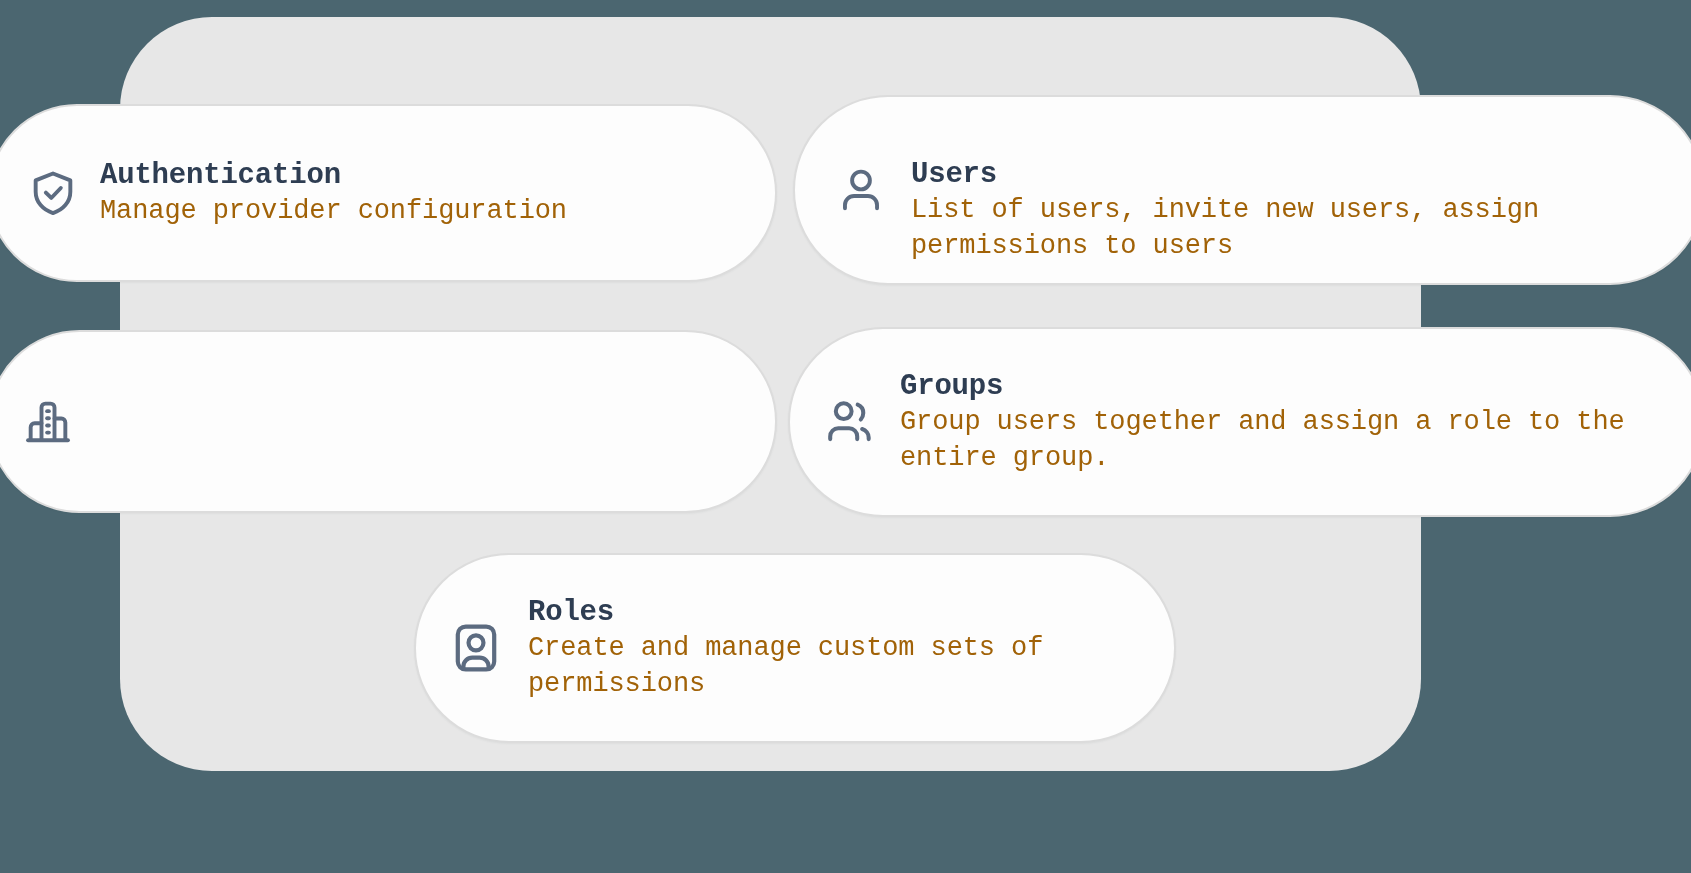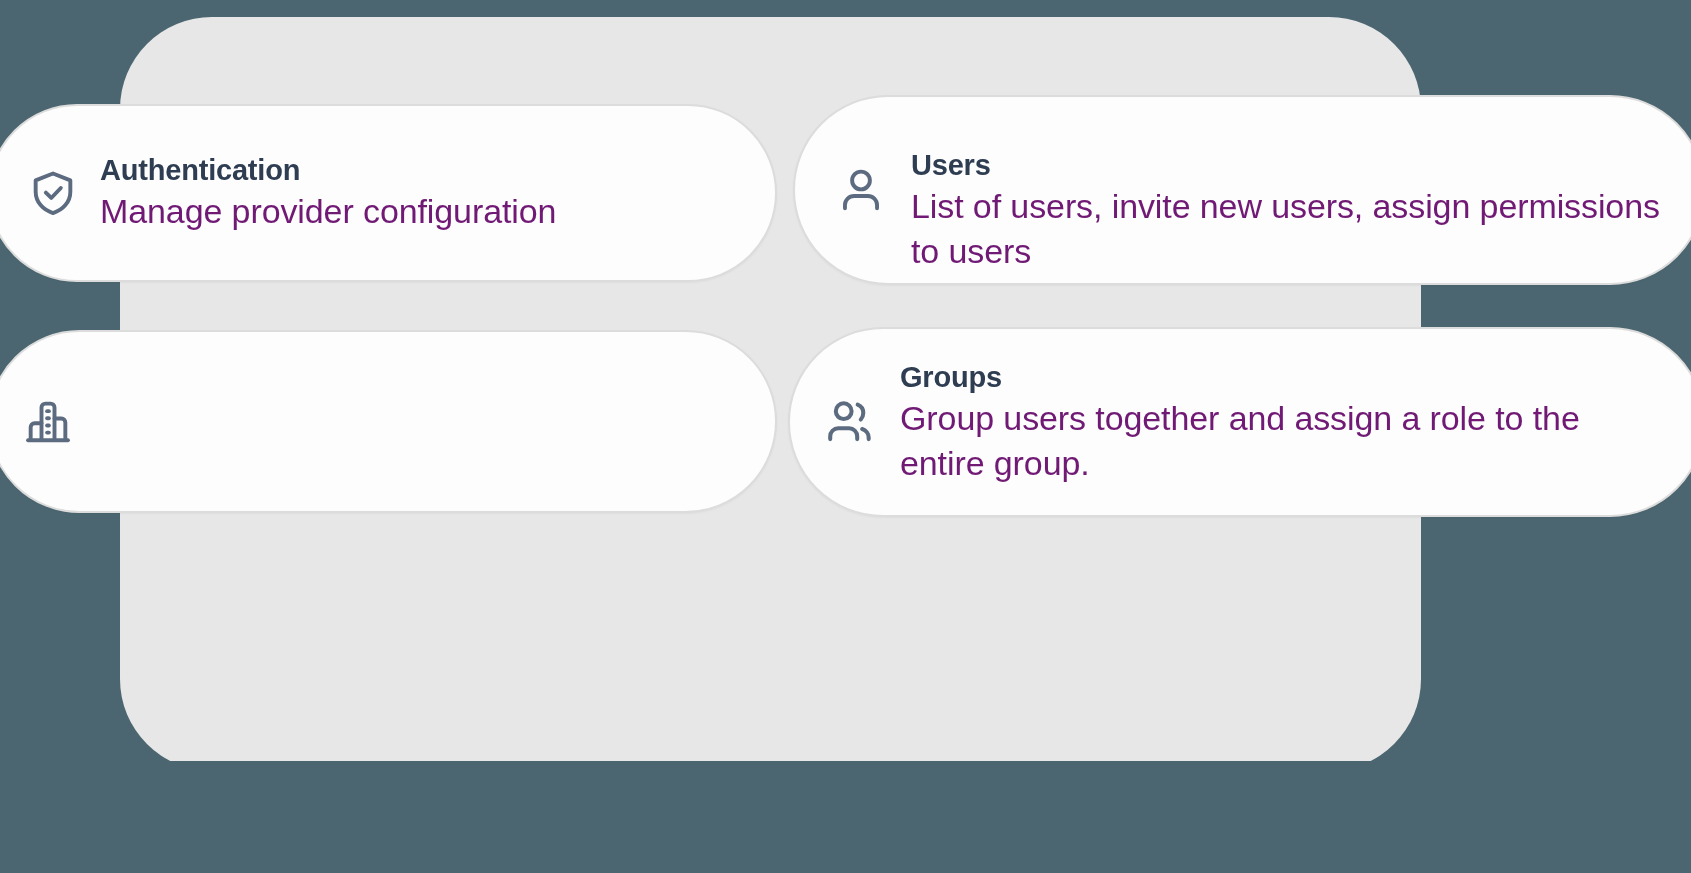--- a/index.html
+++ b/index.html
@@ -13,22 +13,23 @@
   body {
     background: #4b6670;
     font-family: "Liberation Sans", "DejaVu Sans", sans-serif;
     position: relative;
   }
 
   #stage {
     position: absolute;
     inset: 0;
     width: 1691px;
-    height: 761px;
+    height: 873px;
     overflow: hidden;
+    font-family: Liberation Mono, monospace;
   }
 
   
   .backdrop-panel {
     position: absolute;
     left: 120px;
     top: 17px;
     width: 1301px;
     height: 754px;
     background: #e7e7e7;
@@ -66,23 +67,23 @@
   .card-title {
     font-size: 29px;
     font-weight: 700;
     color: #2e3d52;
     line-height: 1.28;
     letter-spacing: -0.2px;
     white-space: nowrap;
   }
 
   .card-desc {
-    font-size: 34px;
+    font-size: 27px;
     font-weight: 400;
-    color: #701a75;
+    color: #a16207;
     line-height: 1.32;
     letter-spacing: -0.1px;
   }
 
   
   #card-authentication {
     left: -12px;
     top: 104px;
     width: 789px;
     height: 178px;
@@ -187,14 +188,27 @@
         <path d="M15.4 4.3 C16.9 4.9 17.9 6.4 17.9 8 C17.9 9.1 17.5 10.1 16.8 10.9"></path>
         <path d="M17.4 15.1 C19.1 15.6 20.3 17.1 20.3 18.9 V19.6"></path>
       </svg>
     </span>
     <span class="card-text">
       <div class="card-title">Groups</div>
       <div class="card-desc">Group users together and assign a role to the entire group.</div>
     </span>
   </div>
 
+  <div class="pill-card" id="card-roles">
+    <span class="card-icon">
+      <svg width="56" height="56" viewBox="0 0 24 24" fill="none" stroke="currentColor" stroke-width="1.8" stroke-linecap="round" stroke-linejoin="round">
+        <rect x="4.2" y="2.8" width="15.6" height="18.4" rx="3.4"></rect>
+        <circle cx="12" cy="9.8" r="3.2"></circle>
+        <path d="M6.6 21 V19.9 C6.6 17.8 8.3 16.1 10.4 16.1 H13.6 C15.7 16.1 17.4 17.8 17.4 19.9 V21"></path>
+      </svg>
+    </span>
+    <span class="card-text">
+      <div class="card-title">Roles</div>
+      <div class="card-desc">Create and manage custom sets of permissions</div>
+    </span>
+  </div>
 
 </div>
 
 </body></html>

